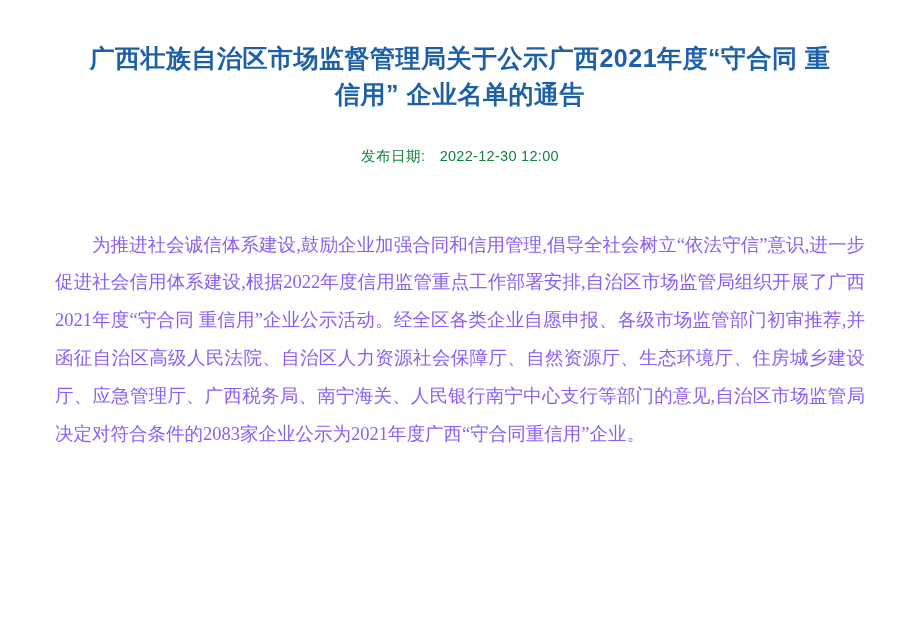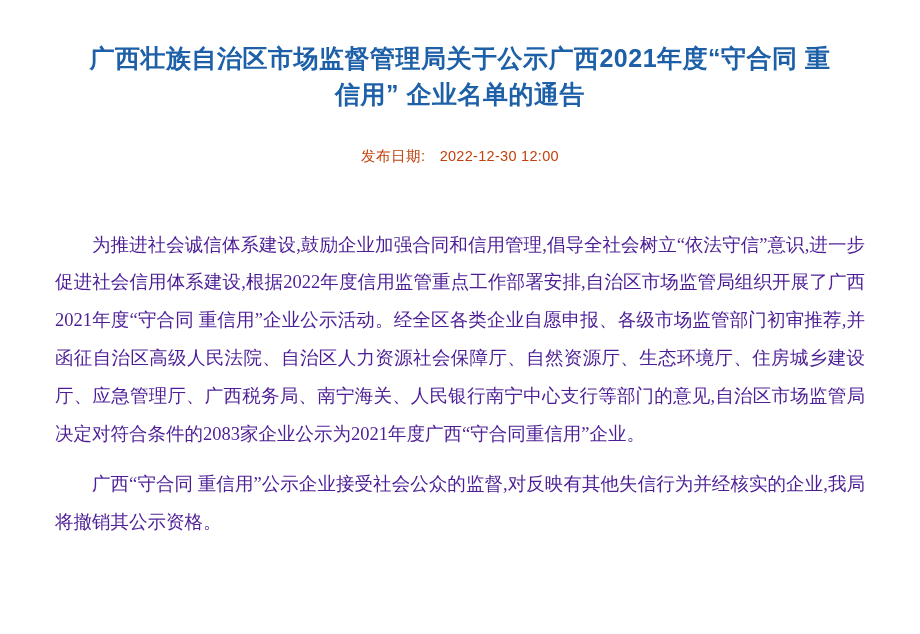--- a/index.html
+++ b/index.html
@@ -31,40 +31,40 @@
     line-height: 1.45;
     letter-spacing: 0.5px;
     margin: 10px auto 0 auto;
     max-width: 760px;
     font-family: "Liberation Sans", "DejaVu Sans", sans-serif;
   }
   .meta-row {
     margin-top: 34px;
     text-align: center;
     font-size: 14.5px;
-    color: #c2410c;
+    color: #15803d;
     font-family: "Liberation Sans", "DejaVu Sans", sans-serif;
   }
   .meta-label {
     letter-spacing: 0.5px;
   }
   .meta-value {
     margin-left: 10px;
     letter-spacing: 0.3px;
   }
   .divider {
     margin: 22px 0 0 0;
     height: 1px;
     background: transparent;
   }
   .body-text {
     margin-top: 38px;
     font-size: 18.5px;
     line-height: 2.05;
-    color: #4c1d95;
+    color: #8b5cf6;
     text-align: justify;
     text-justify: inter-ideograph;
   }
   .para {
     margin: 0 0 12px 0;
     text-indent: 2em;
   }
   .para:last-child {
     margin-bottom: 0;
   }
@@ -78,16 +78,15 @@
 
   <div class="meta-row">
     <span class="meta-label">发布日期:</span>
     <span class="meta-value">2022-12-30 12:00</span>
   </div>
 
   <div class="divider"></div>
 
   <div class="body-text">
     <p class="para">为推进社会诚信体系建设,鼓励企业加强合同和信用管理,倡导全社会树立“依法守信”意识,进一步促进社会信用体系建设,根据2022年度信用监管重点工作部署安排,自治区市场监管局组织开展了广西2021年度“守合同 重信用”企业公示活动。经全区各类企业自愿申报、各级市场监管部门初审推荐,并函征自治区高级人民法院、自治区人力资源社会保障厅、自然资源厅、生态环境厅、住房城乡建设厅、应急管理厅、广西税务局、南宁海关、人民银行南宁中心支行等部门的意见,自治区市场监管局决定对符合条件的2083家企业公示为2021年度广西“守合同重信用”企业。</p>
-    <p class="para">广西“守合同 重信用”公示企业接受社会公众的监督,对反映有其他失信行为并经核实的企业,我局将撤销其公示资格。</p>
   </div>
 
 </div>
 
 </body></html>

